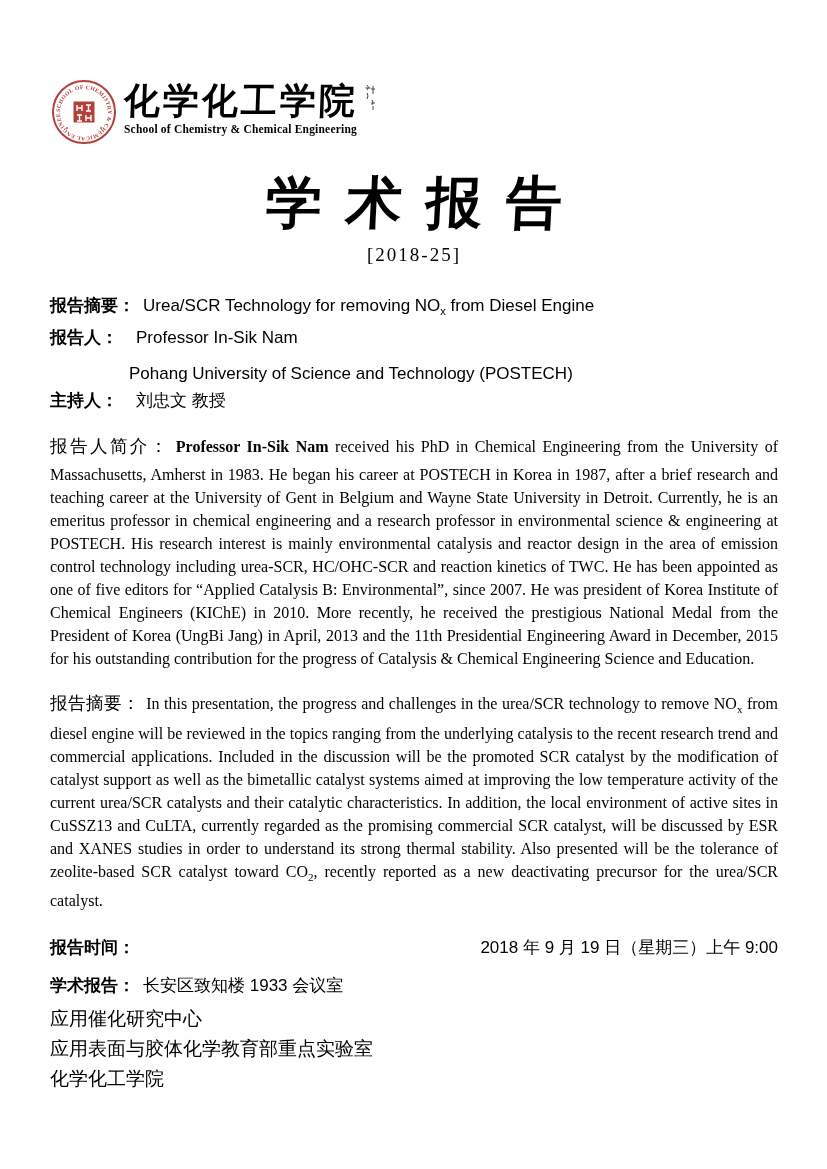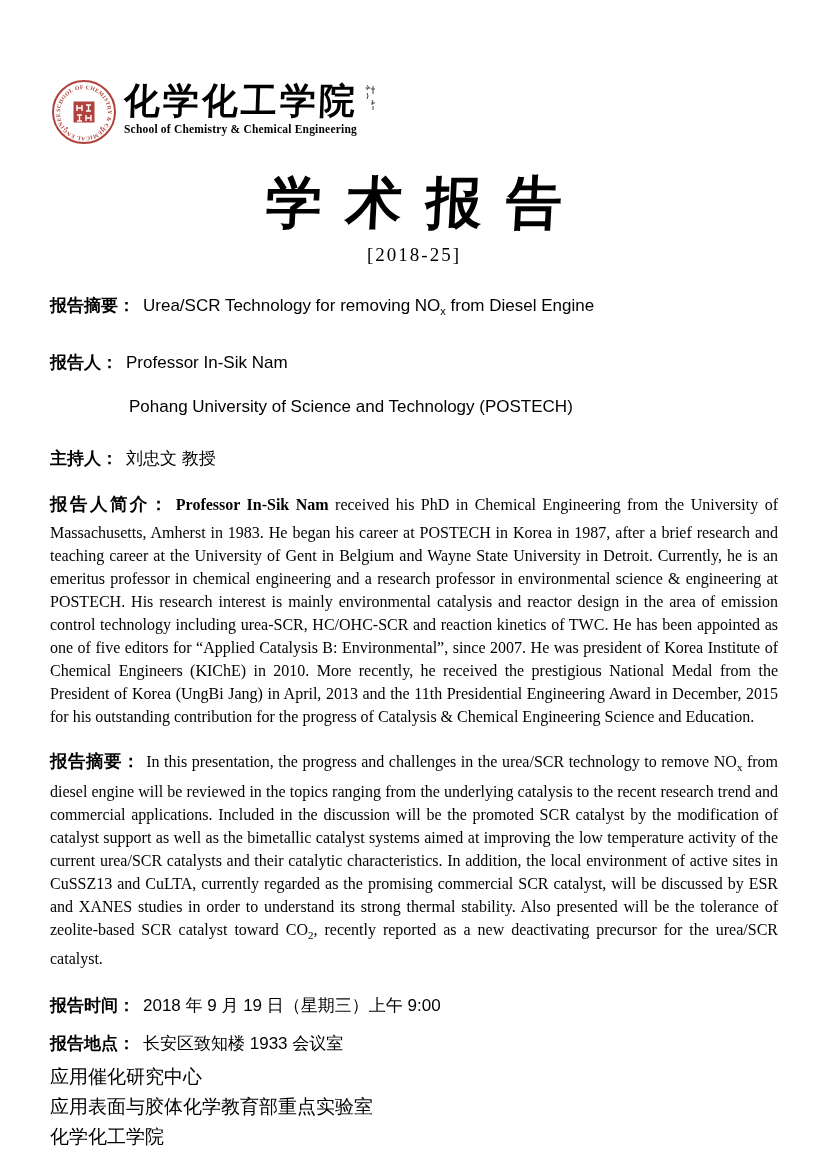--- a/index.html
+++ b/index.html
@@ -33,38 +33,38 @@
   .main-title span{
     font-family:"DejaVu Serif", serif;
     font-weight:900;font-size:56px;line-height:64px;
     letter-spacing:24px;margin-right:-24px;
     transform:skewX(-3deg);display:inline-block;
   }
   .issue{margin-top:8px;text-align:center;font-size:19px;line-height:26px;letter-spacing:2px;}
   
   .line{display:flex;font-size:17px;line-height:24px;}
   .line-topic{margin-top:26px;}
-  .line-speaker,.line-host{margin-top:28px;}
-  .line-affil{margin-top:20px;}
+  .line-speaker,.line-host{margin-top:3px;gap:10px;}
+  .line-affil{margin-top:12px;}
   .lbl{
     font-family:"Liberation Sans", sans-serif;
     font-weight:bold;white-space:nowrap;margin-right:8px;
   }
   .val{font-family:Liberation Sans, sans-serif;}
   .affil-text{margin-left:79px;}
   
   .para{margin:16px 0 0;font-size:16px;line-height:23px;text-align:justify;}
   .para-label{
     font-family:"Liberation Sans", sans-serif;
-    font-weight:bold;font-size:17.5px;line-height:34px;margin-right:6px;margin-top:28px;
+    font-weight:normal;font-size:17.5px;line-height:34px;margin-right:6px;margin-top:28px;
   }
   .bio-name{font-weight:bold;}
   sub{font-size:11px;}
   
-  .line-time{margin-top:24px;}
+  .line-time{margin-top:24px;justify-content:space-between;}
   .line-venue{margin-top:14px;}
   
   .closing{margin-top:6px;font-size:19px;}
   .closing-line{text-align:left;line-height:30px;}
   .closing-line.c1{margin-right:37px;}
   .closing-line.c2{margin-right:10px;}
   .closing-line.c3{margin-right:37px;}
 </style>
 </head>
 <body>
@@ -134,21 +134,21 @@
   <p class="para"><span class="para-label">报告人简介：</span><span class="bio-name">Professor In-Sik Nam</span><span> received his PhD in Chemical Engineering from the University of Massachusetts, Amherst in 1983. He began his career at POSTECH in Korea in 1987, after a brief research and teaching career at the University of Gent in Belgium and Wayne State University in Detroit. Currently, he is an emeritus professor in chemical engineering and a research professor in environmental science &amp; engineering at POSTECH. His research interest is mainly environmental catalysis and reactor design in the area of emission control technology including urea-SCR, HC/OHC-SCR and reaction kinetics of TWC. He has been appointed as one of five editors for “Applied Catalysis B: Environmental”, since 2007. He was president of Korea Institute of Chemical Engineers (KIChE) in 2010. More recently, he received the prestigious National Medal from the President of Korea (UngBi Jang) in April, 2013 and the 11th Presidential Engineering Award in December, 2015 for his outstanding contribution for the progress of Catalysis &amp; Chemical Engineering Science and Education.</span></p>
 
   <p class="para"><span class="para-label">报告摘要：</span><span>In this presentation, the progress and challenges in the urea/SCR technology to remove NO</span><sub>x</sub><span> from diesel engine will be reviewed in the topics ranging from the underlying catalysis to the recent research trend and commercial applications. Included in the discussion will be the promoted SCR catalyst by the modification of catalyst support as well as the bimetallic catalyst systems aimed at improving the low temperature activity of the current urea/SCR catalysts and their catalytic characteristics. In addition, the local environment of active sites in CuSSZ13 and CuLTA, currently regarded as the promising commercial SCR catalyst, will be discussed by ESR and XANES studies in order to understand its strong thermal stability. Also presented will be the tolerance of zeolite-based SCR catalyst toward CO</span><sub>2</sub><span>, recently reported as a new deactivating precursor for the urea/SCR catalyst.</span></p>
 
   <div class="line line-time">
     <span class="lbl">报告时间：</span>
     <span class="val">2018 年 9 月 19 日（星期三）上午 9:00</span>
   </div>
 
   <div class="line line-venue">
-    <span class="lbl">报告地点：</span>
+    <span class="lbl">学术报告：</span>
     <span class="val">长安区致知楼 1933 会议室</span>
   </div>
 
   <div class="closing">
     <div class="closing-line c1">应用催化研究中心</div>
     <div class="closing-line c2">应用表面与胶体化学教育部重点实验室</div>
     <div class="closing-line c3">化学化工学院</div>
   </div>
 
 </div>

